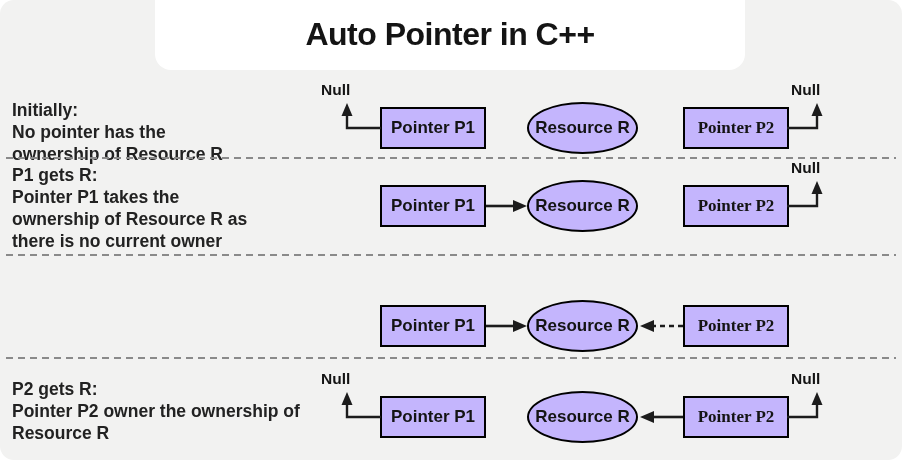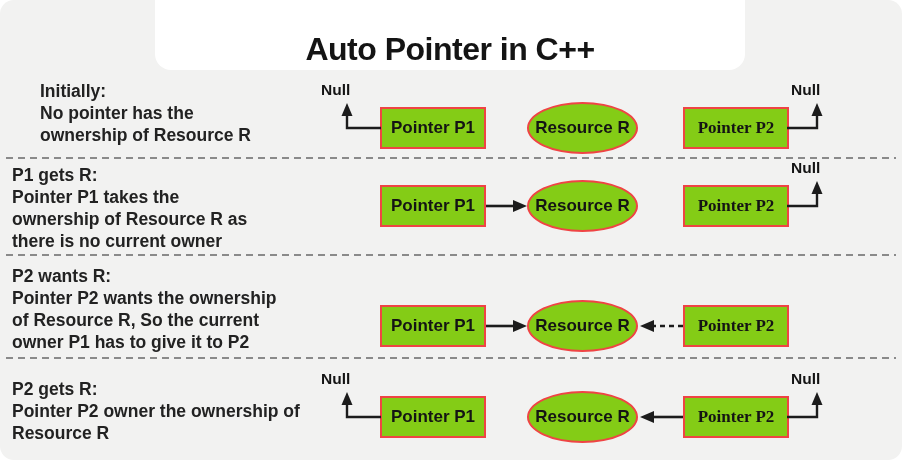--- a/index.html
+++ b/index.html
@@ -35,46 +35,46 @@
     display: flex;
     align-items: flex-end;
     justify-content: center;
     z-index: 1;
   }
   .title-text {
     font-size: 32px;
     font-weight: bold;
     letter-spacing: -0.5px;
     color: #141414;
-    padding-bottom: 2px;
+    padding-bottom: 17px;
     white-space: nowrap;
   }
   .caption {
     position: absolute;
     left: 12px;
     width: 345px;
     font-size: 17.5px;
     font-weight: bold;
     line-height: 22px;
     white-space: pre-line;
     color: #222222;
     z-index: 2;
   }
-  .caption.r1 { top: 80px; margin-left: 28px; }
+  .caption.r1 { top: 99px; }
   .caption.r2 { top: 164px; }
   .caption.r3 { top: 265px; }
   .caption.r4 { top: 378px; }
 
   .node {
     position: absolute;
     display: flex;
     align-items: center;
     justify-content: center;
-    background: #84cc16;
-    border: 2px solid #ef4444;
+    background: #c4b5fd;
+    border: 2px solid #000000;
     font-size: 17px;
     font-weight: bold;
     color: #141414;
     box-sizing: border-box;
     z-index: 2;
     white-space: nowrap;
   }
   .box { width: 106px; height: 42px; }
   .p1-box { left: 380px; }
   .p2-box { left: 683px; font-family: Liberation Serif, serif; }
@@ -154,24 +154,20 @@
 
   <div class="caption r2">P1 gets R:
 Pointer P1 takes the
 ownership of Resource R as
 there is no current owner</div>
   <div class="node box p1-box r2">Pointer P1</div>
   <div class="node res-ellipse r2">Resource R</div>
   <div class="node box p2-box r2">Pointer P2</div>
   <div class="null-label null-right r2">Null</div>
 
-  <div class="caption r3">P2 wants R:
-Pointer P2 wants the ownership
-of Resource R, So the current
-owner P1 has to give it to P2</div>
   <div class="node box p1-box r3">Pointer P1</div>
   <div class="node res-ellipse r3">Resource R</div>
   <div class="node box p2-box r3">Pointer P2</div>
 
   <div class="caption r4">P2 gets R:
 Pointer P2 owner the ownership of
 Resource R</div>
   <div class="null-label null-left r4">Null</div>
   <div class="node box p1-box r4">Pointer P1</div>
   <div class="node res-ellipse r4">Resource R</div>

